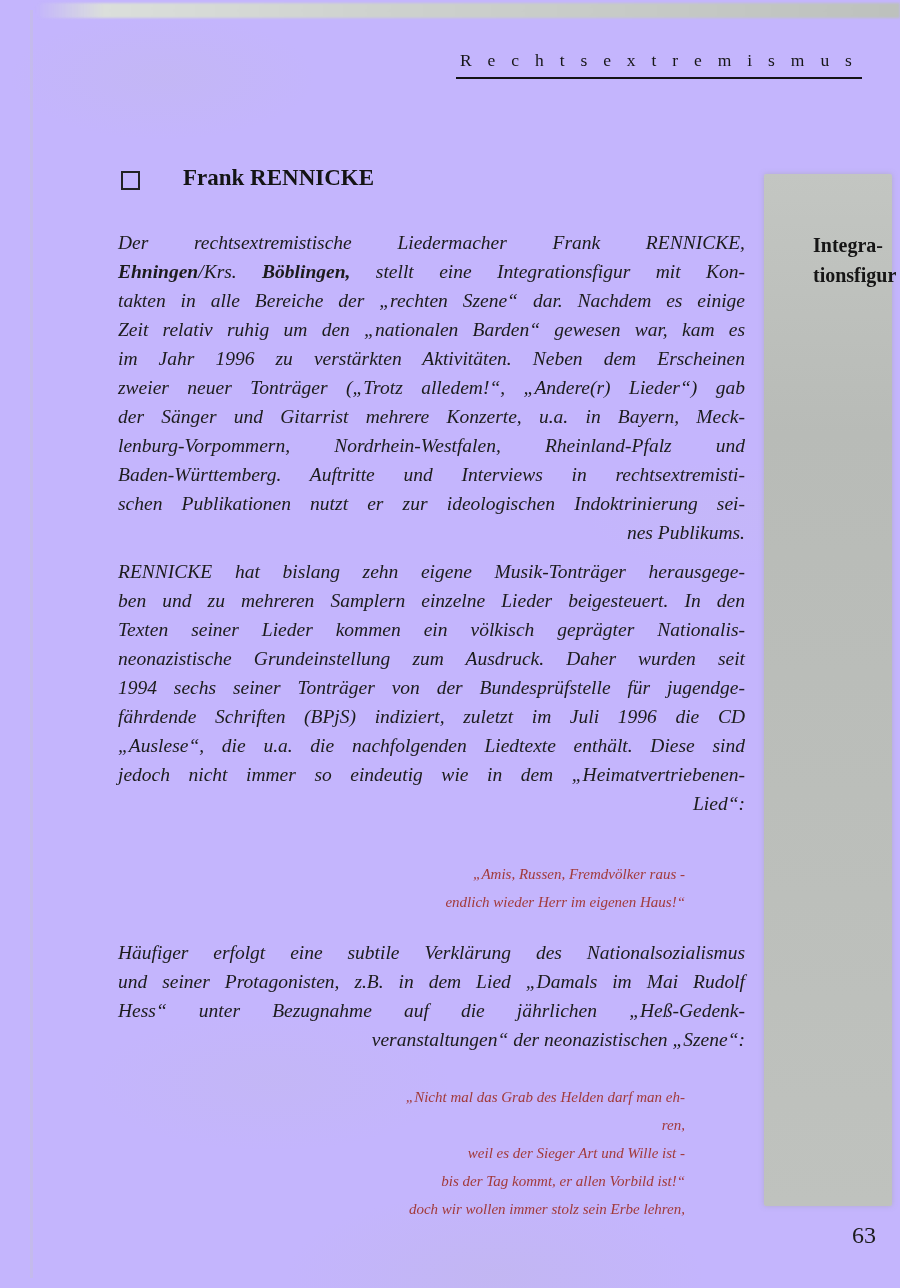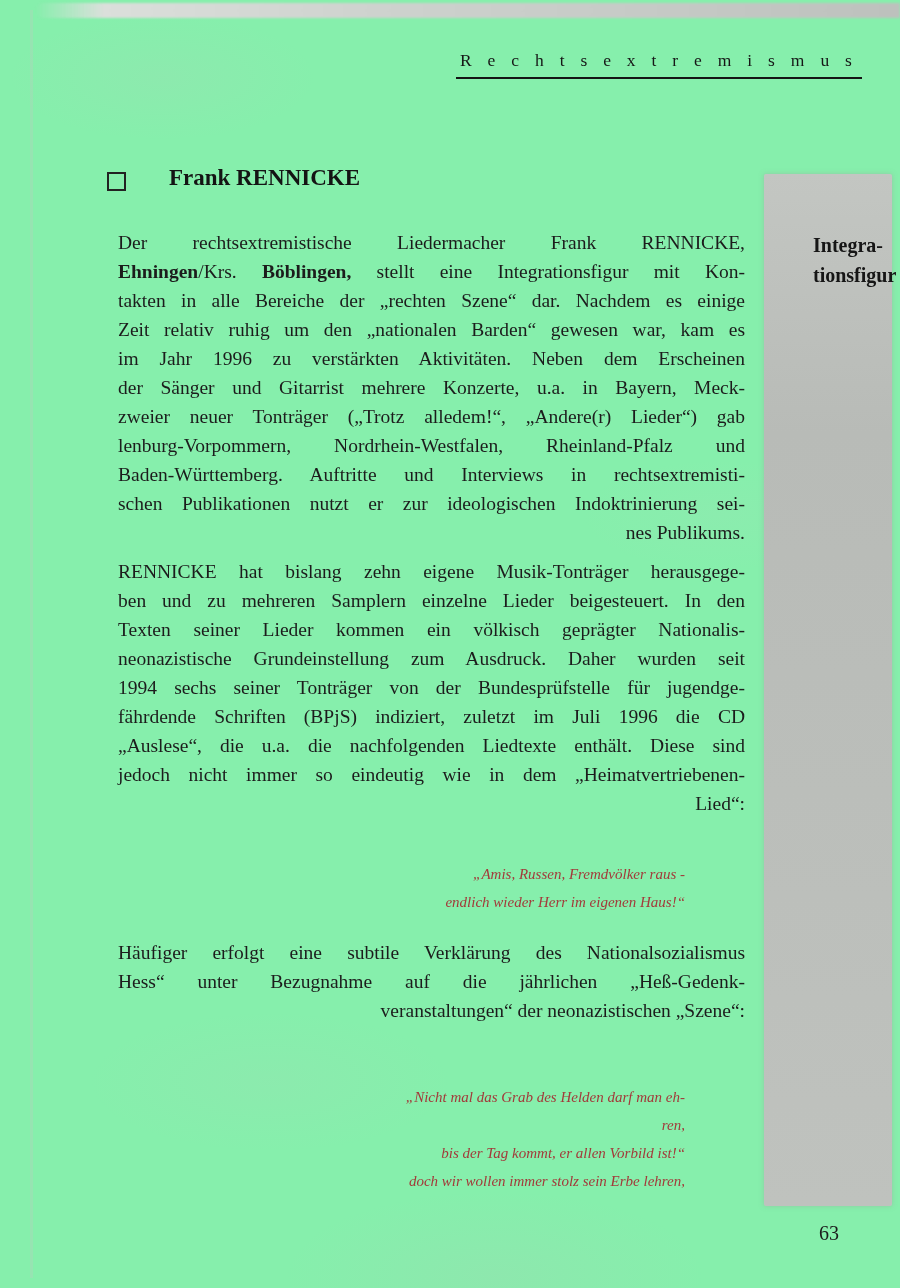--- a/index.html
+++ b/index.html
@@ -1,18 +1,18 @@
 <!DOCTYPE html>
 <html><head>
 <meta charset="utf-8">
 <style>
   html,body{margin:0;padding:0;background:#ffffff;}
   .page{
     position:relative;width:900px;height:1288px;overflow:hidden;
-    background:#86efac;
+    background:#c4b5fd;
     font-family:"Liberation Serif","DejaVu Serif",serif;
     color:#1c1c1c;
   }
   
   .page::before{
     content:"";position:absolute;inset:0;pointer-events:none;
     background:
       radial-gradient(220px 90px at 18% 6%, rgba(190,195,188,0.12), rgba(190,195,188,0) 70%),
       radial-gradient(300px 120px at 55% 99%, rgba(185,190,183,0.15), rgba(185,190,183,0) 70%),
       radial-gradient(260px 100px at 30% 84%, rgba(190,195,188,0.10), rgba(190,195,188,0) 70%),
@@ -38,43 +38,43 @@
     position:absolute;left:764px;top:174px;width:128px;height:1032px;
     background:linear-gradient(180deg,#c3c6c2 0%,#b8bbb7 25%,#bbbeba 60%,#bfc2be 100%);
     border-radius:2px;
     box-shadow:0 0 5px rgba(160,163,158,0.5);
   }
   .margin-note{
     position:absolute;left:778px;top:230px;width:110px;
     font-size:20px;font-weight:bold;line-height:30px;color:#161616;margin-left:35px;
   }
   .section-heading{
-    position:absolute;left:107px;top:165px;display:flex;align-items:flex-end;
+    position:absolute;left:121px;top:165px;display:flex;align-items:center;
   }
   .bullet-square{
     width:15px;height:15px;border:2.5px solid #222;margin-top:4px;
     background:transparent;flex:none;
   }
   .section-title{
     margin-left:43px;font-size:23px;font-weight:bold;color:#141414;white-space:nowrap;
   }
-  .textblock{position:absolute;left:118px;width:627px;font-size:19.5px;line-height:29px;}
+  .textblock{position:absolute;left:118px;width:627px;font-size:19.5px;line-height:29px;font-style:italic;}
   .p1{top:228px;}
   .p2{top:557px;}
   .p3{top:938px;}
   .jline{text-align:justify;text-align-last:justify;white-space:normal;}
   .lline{text-align:right;}
   .quote{
     position:absolute;left:205px;width:480px;
     font-size:15px;line-height:28px;font-style:italic;color:#a23a3a;
   }
   .q1{top:860px;}
   .q2{top:1083px;}
   .page-number{
-    position:absolute;left:819px;top:1222px;font-size:20px;color:#1c1c1c;
+    position:absolute;left:852px;top:1222px;font-size:24px;color:#1c1c1c;
   }
   b{font-weight:bold;}
 </style>
 </head>
 <body>
 
 <div class="page">
 
   <div class="scan-top-bar"></div>
   <div class="scan-left-line"></div>
@@ -92,22 +92,22 @@
     <div class="bullet-square"></div>
     <div class="section-title">Frank RENNICKE</div>
   </div>
 
   <div class="textblock p1">
     <div class="jline">Der rechtsextremistische Liedermacher Frank RENNICKE,</div>
     <div class="jline"><b>Ehningen</b><span>/Krs. </span><b>Böblingen,</b><span> stellt eine Integrationsfigur mit Kon-</span></div>
     <div class="jline">takten in alle Bereiche der „rechten Szene“ dar. Nachdem es einige</div>
     <div class="jline">Zeit relativ ruhig um den „nationalen Barden“ gewesen war, kam es</div>
     <div class="jline">im Jahr 1996 zu verstärkten Aktivitäten. Neben dem Erscheinen</div>
+    <div class="jline">zweier neuer Tonträger („Trotz alledem!“, „Andere(r) Lieder“) gab</div>
     <div class="jline">der Sänger und Gitarrist mehrere Konzerte, u.a. in Bayern, Meck-</div>
-    <div class="jline">zweier neuer Tonträger („Trotz alledem!“, „Andere(r) Lieder“) gab</div>
     <div class="jline">lenburg-Vorpommern, Nordrhein-Westfalen, Rheinland-Pfalz und</div>
     <div class="jline">Baden-Württemberg. Auftritte und Interviews in rechtsextremisti-</div>
     <div class="jline">schen Publikationen nutzt er zur ideologischen Indoktrinierung sei-</div>
     <div class="lline">nes Publikums.</div>
   </div>
 
   <div class="textblock p2">
     <div class="jline">RENNICKE hat bislang zehn eigene Musik-Tonträger herausgege-</div>
     <div class="jline">ben und zu mehreren Samplern einzelne Lieder beigesteuert. In den</div>
     <div class="jline">Texten seiner Lieder kommen ein völkisch geprägter Nationalis-</div>
@@ -119,26 +119,28 @@
     <div class="lline">Lied“:</div>
   </div>
 
   <div class="quote q1">
     <div class="lline">„Amis, Russen, Fremdvölker raus -</div>
     <div class="lline">endlich wieder Herr im eigenen Haus!“</div>
   </div>
 
   <div class="textblock p3">
     <div class="jline">Häufiger erfolgt eine subtile Verklärung des Nationalsozialismus</div>
+    <div class="jline">und seiner Protagonisten, z.B. in dem Lied „Damals im Mai Rudolf</div>
     <div class="jline">Hess“ unter Bezugnahme auf die jährlichen „Heß-Gedenk-</div>
     <div class="lline">veranstaltungen“ der neonazistischen „Szene“:</div>
   </div>
 
   <div class="quote q2">
     <div class="lline">„Nicht mal das Grab des Helden darf man eh-</div>
     <div class="lline">ren,</div>
+    <div class="lline">weil es der Sieger Art und Wille ist -</div>
     <div class="lline">bis der Tag kommt, er allen Vorbild ist!“</div>
     <div class="lline">doch wir wollen immer stolz sein Erbe lehren,</div>
   </div>
 
   <div class="page-number">63</div>
 
 </div>
 
 </body></html>

